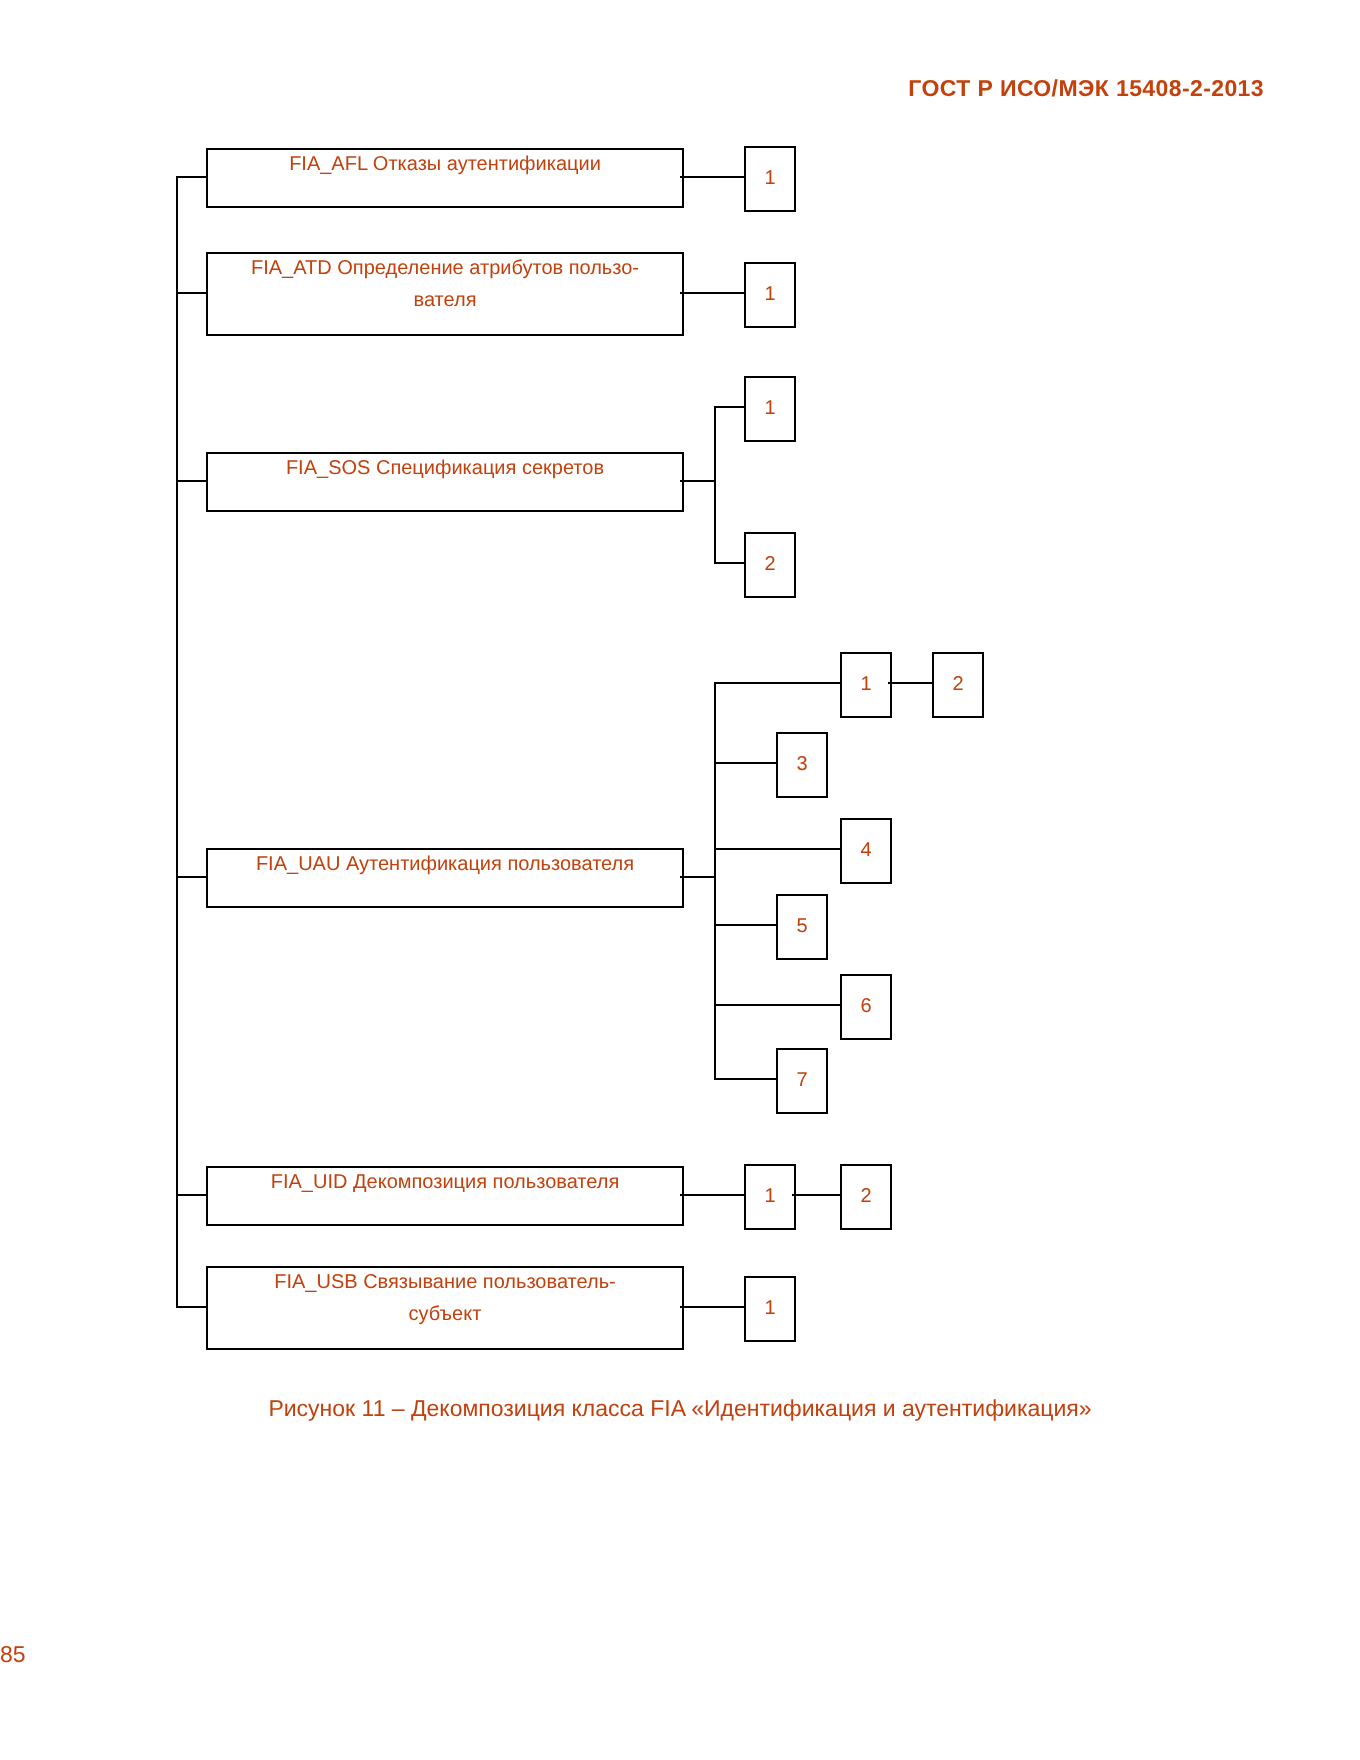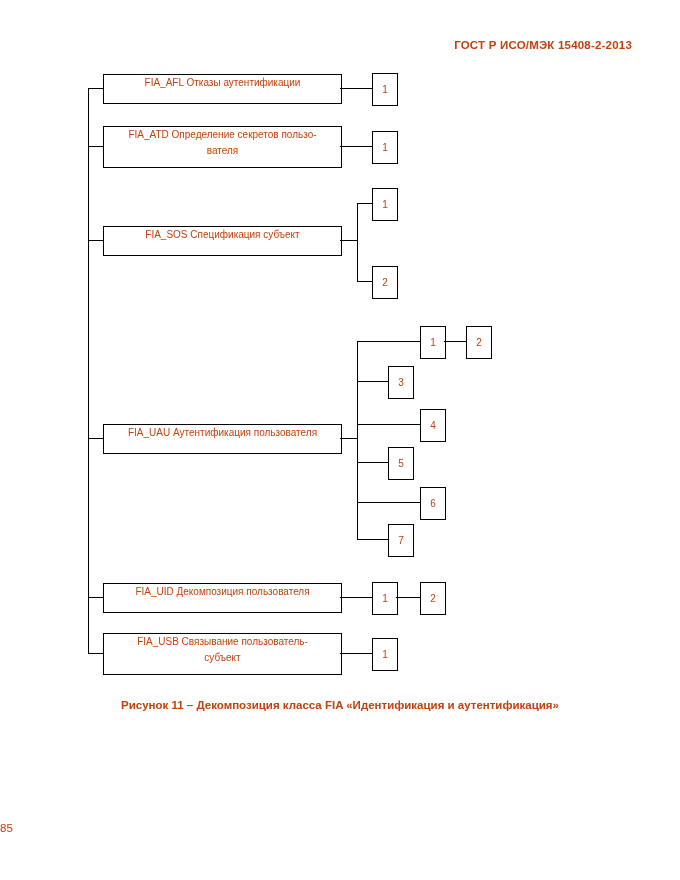--- a/index.html
+++ b/index.html
@@ -49,21 +49,20 @@
   }
   .hline { position: absolute; height: 1px; background: #000; }
   .vline { position: absolute; width: 1px; background: #000; }
   .caption {
     position: absolute;
     top: 699px;
     left: 30px;
     width: 620px;
     text-align: center;
     font-size: 11.5px;
-    font-weight: bold;
   }
   .pagenum {
     position: absolute;
     top: 822px;
     left: 0;
     width: 634px;
     font-size: 11.5px;
   }
 </style>
 </head>
@@ -82,28 +81,28 @@
   <div class="hline" style="left:88px; top:597px; width:15px;"></div>
   <div class="hline" style="left:88px; top:653px; width:15px;"></div>
 
   <div class="fbox" style="top:74px; height:28px;">
     <span>FIA_AFL Отказы аутентификации</span>
   </div>
   <div class="hline" style="left:340px; top:88px; width:32px;"></div>
   <div class="cbox" style="left:372px; top:73px;">1</div>
 
   <div class="fbox" style="top:126px; height:40px;">
-    <span>FIA_ATD Определение секретов пользо-</span>
+    <span>FIA_ATD Определение атрибутов пользо-</span>
     <span>вателя</span>
   </div>
   <div class="hline" style="left:340px; top:146px; width:32px;"></div>
   <div class="cbox" style="left:372px; top:131px;">1</div>
 
   <div class="fbox" style="top:226px; height:28px;">
-    <span>FIA_SOS Спецификация субъект</span>
+    <span>FIA_SOS Спецификация секретов</span>
   </div>
   <div class="hline" style="left:340px; top:240px; width:17px;"></div>
   <div class="vline" style="left:357px; top:203px; height:79px;"></div>
   <div class="hline" style="left:357px; top:203px; width:15px;"></div>
   <div class="hline" style="left:357px; top:281px; width:15px;"></div>
   <div class="cbox" style="left:372px; top:188px;">1</div>
   <div class="cbox" style="left:372px; top:266px;">2</div>
 
   <div class="fbox" style="top:424px; height:28px;">
     <span>FIA_UAU Аутентификация пользователя</span>

